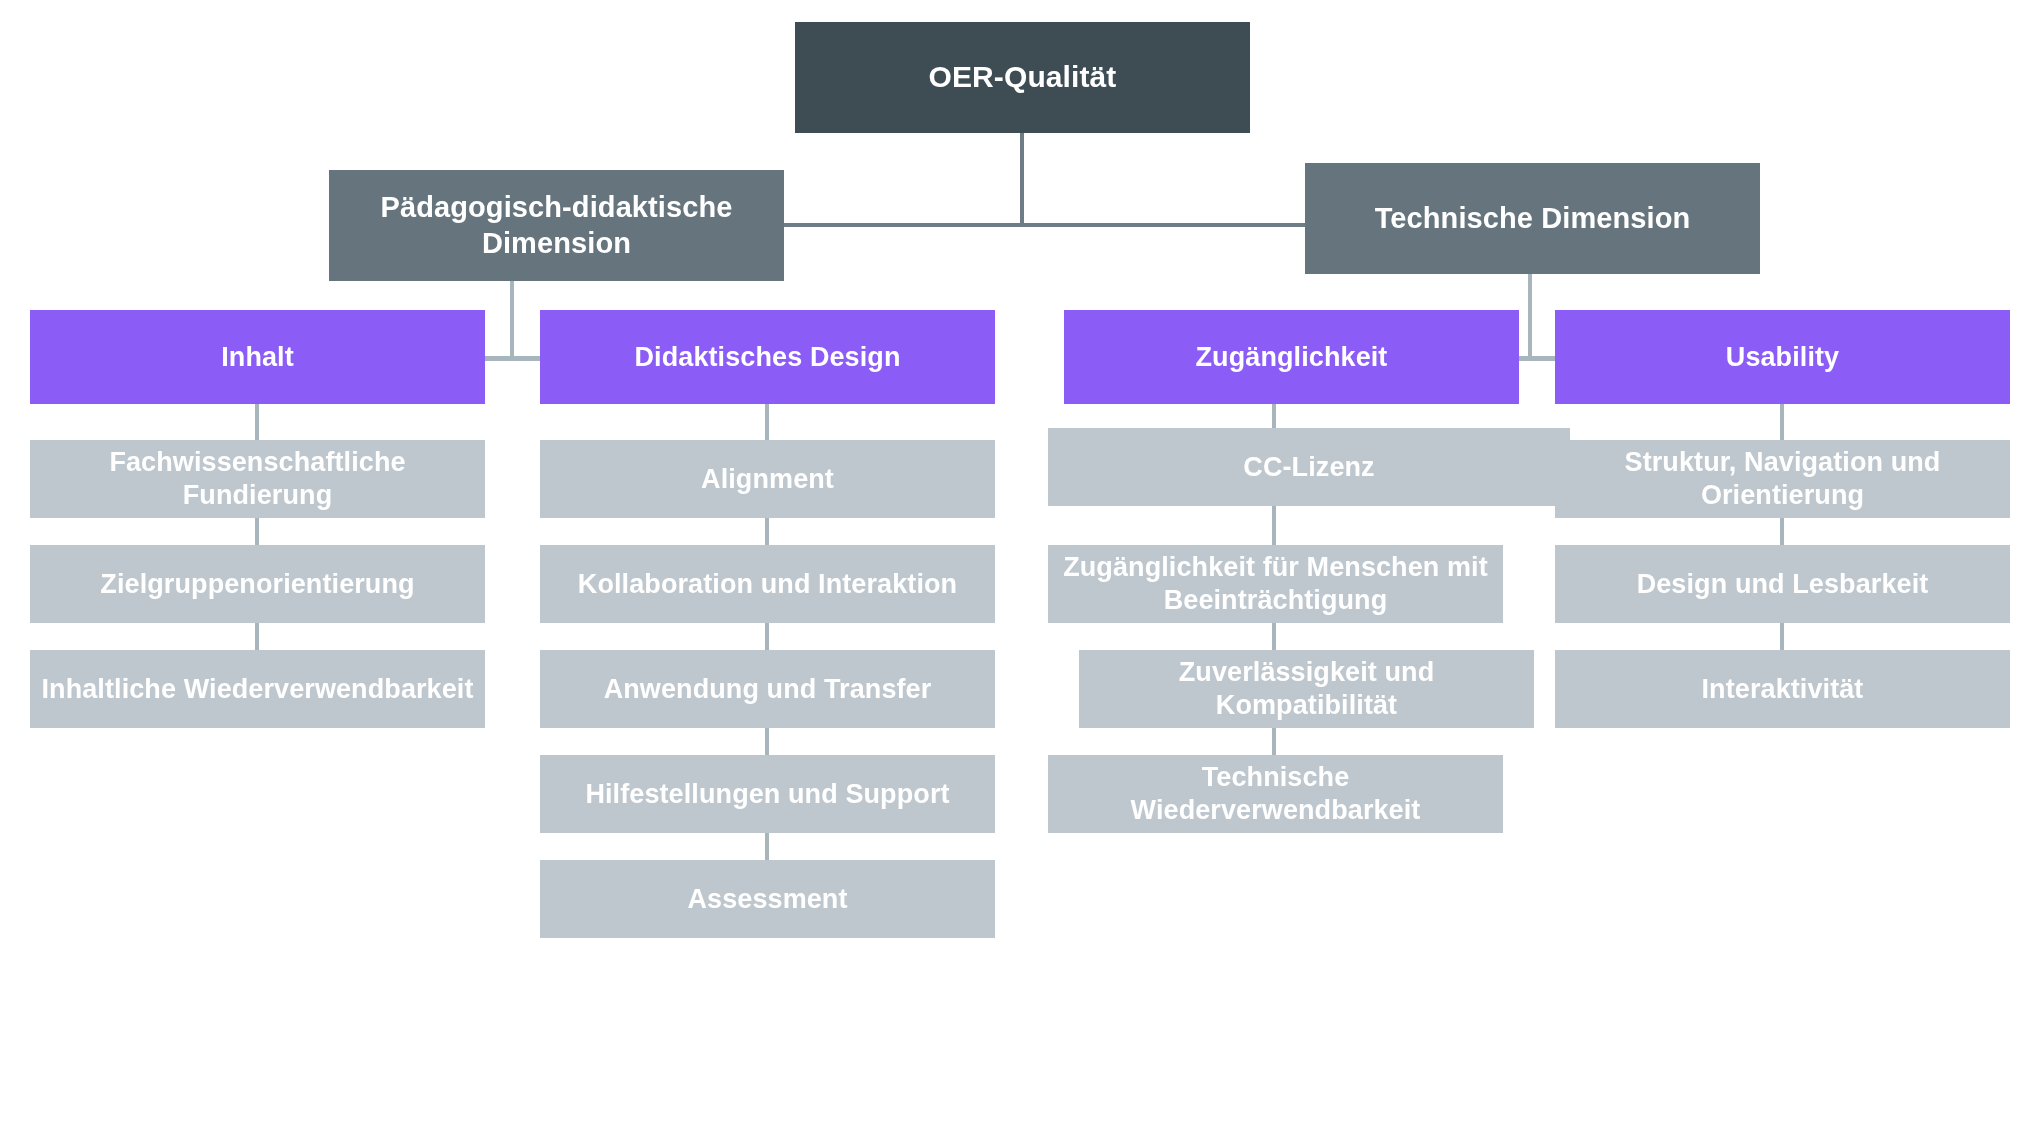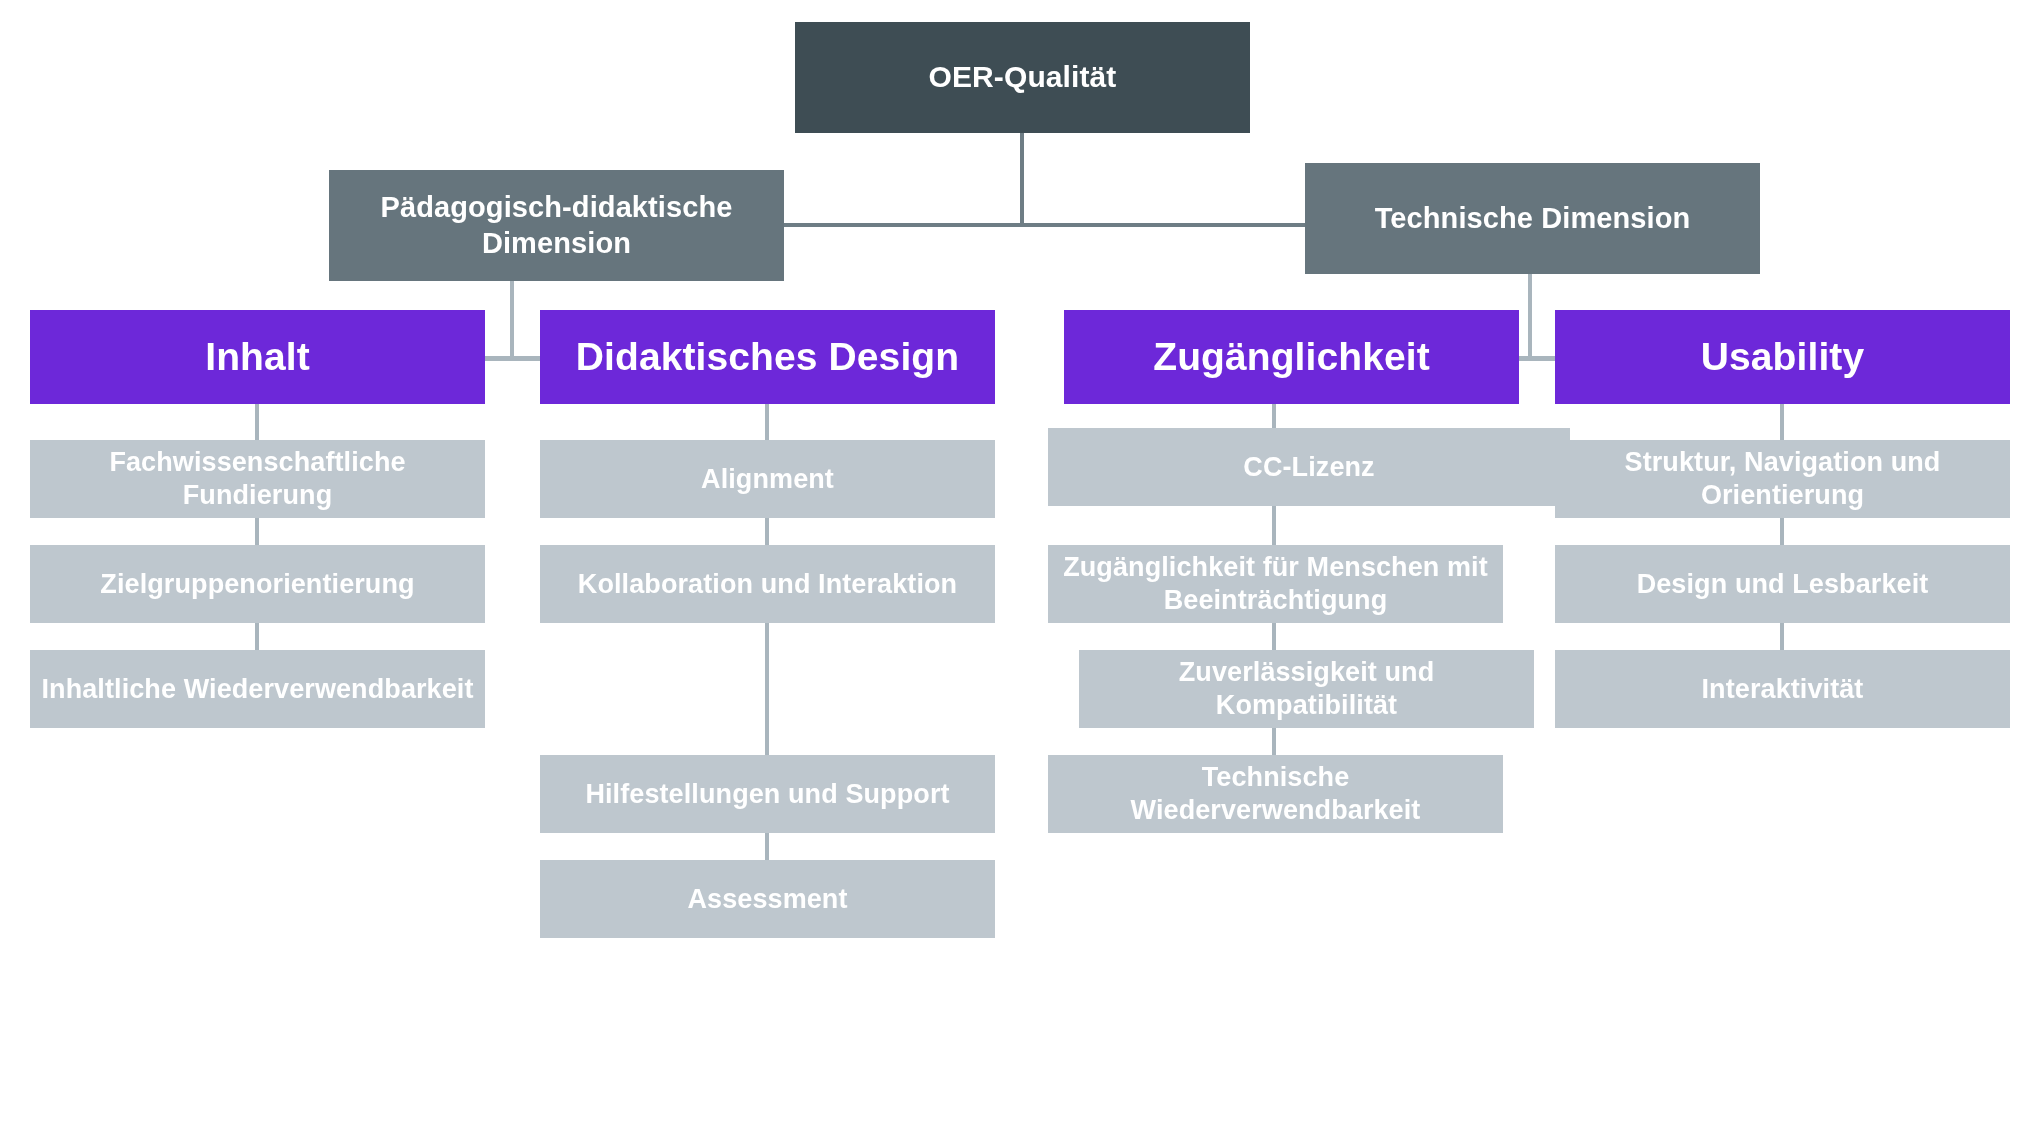--- a/index.html
+++ b/index.html
@@ -50,22 +50,22 @@
 
   .lvl-root {
     background: #3e4d54;
     font-size: 30px;
   }
   .lvl-dim {
     background: #66757d;
     font-size: 29px;
   }
   .lvl-cat {
-    background: #6d28d9;
-    font-size: 39px;
+    background: #8b5cf6;
+    font-size: 27px;
   }
   .lvl-leaf {
     background: #bec7ce;
     font-size: 27px;
   }
 </style>
 </head>
 <body>
 
 <div id="canvas">
@@ -125,20 +125,23 @@
   <div class="node lvl-leaf" style="left:30px; top:650px; width:455px; height:78px;">
     <span class="node-label">Inhaltliche Wiederverwendbarkeit</span>
   </div>
 
   <div class="node lvl-leaf" style="left:540px; top:440px; width:455px; height:78px;">
     <span class="node-label">Alignment</span>
   </div>
   <div class="node lvl-leaf" style="left:540px; top:545px; width:455px; height:78px;">
     <span class="node-label">Kollaboration und Interaktion</span>
   </div>
+  <div class="node lvl-leaf" style="left:540px; top:650px; width:455px; height:78px;">
+    <span class="node-label">Anwendung und Transfer</span>
+  </div>
   <div class="node lvl-leaf" style="left:540px; top:755px; width:455px; height:78px;">
     <span class="node-label">Hilfestellungen und Support</span>
   </div>
   <div class="node lvl-leaf" style="left:540px; top:860px; width:455px; height:78px;">
     <span class="node-label">Assessment</span>
   </div>
 
   <div class="node lvl-leaf" style="left:1048px; top:428px; width:522px; height:78px;">
     <span class="node-label">CC-Lizenz</span>
   </div>

